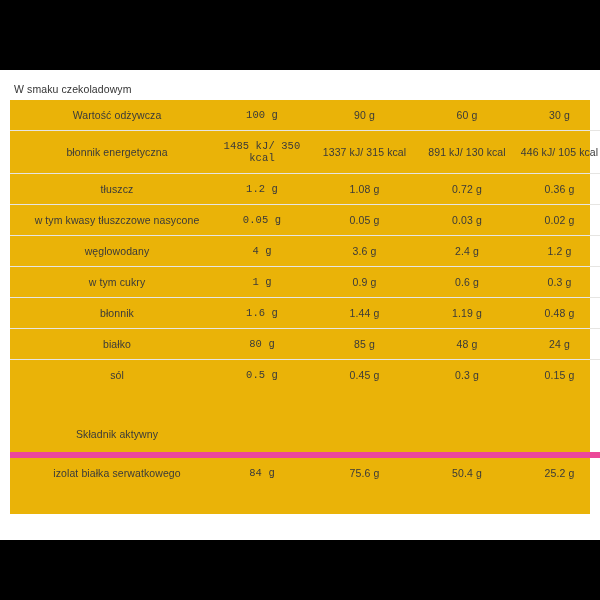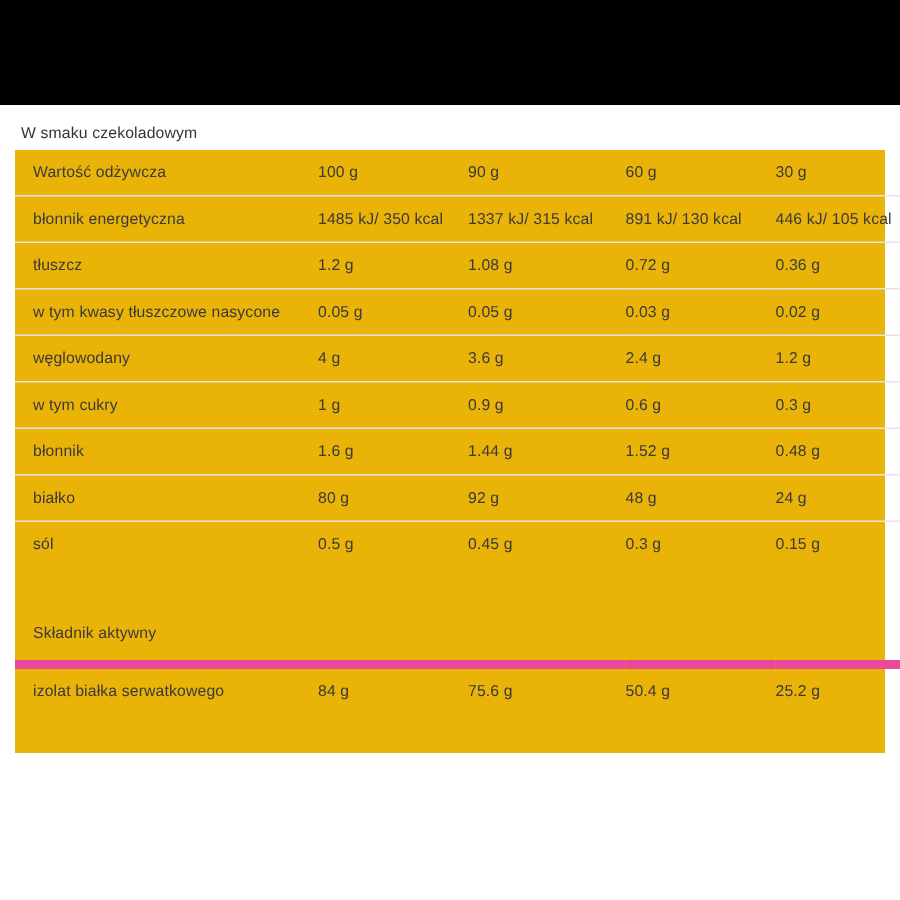--- a/index.html
+++ b/index.html
@@ -11,23 +11,24 @@
     overflow: hidden;
   }
   body {
     font-family: "Liberation Sans", sans-serif;
   }
   .page {
     position: absolute;
     left: 0;
     top: 70px;
     width: 600px;
-    height: 530px;
+    height: 470px;
     background: #ffffff;
     box-sizing: border-box;
+    text-align: center;
   }
   .caption {
     position: absolute;
     left: 14px;
     top: 13px;
     font-size: 10.5px;
     color: #333333;
     letter-spacing: 0.1px;
   }
   .table-wrap {
@@ -48,21 +49,21 @@
     color: #3a3a3a;
     padding: 9px 0 9px 0;
     border-bottom: 1px solid #e6e5e2;
     vertical-align: middle;
     letter-spacing: 0.1px;
   }
   tr.no-border td {
     border-bottom: none;
   }
   td.c0 { width: 190px; padding-left: 12px; }
-  td.c1 { width: 100px; }
+  td.c1 { width: 100px; font-family: Liberation Mono, monospace; }
   td.c2 { width: 105px; }
   td.c3 { width: 100px; }
   td.c4 { width: 85px; }
   .spacer-row td {
     height: 26px;
     padding: 0;
     border-bottom: none;
   }
   .section-row td {
     padding-top: 12px;
@@ -125,28 +126,28 @@
           <td class="c1">1 g</td>
           <td class="c2">0.9 g</td>
           <td class="c3">0.6 g</td>
           <td class="c4">0.3 g</td>
         </tr>
 
         <tr>
           <td class="c0">błonnik</td>
           <td class="c1">1.6 g</td>
           <td class="c2">1.44 g</td>
-          <td class="c3">1.52 g</td>
+          <td class="c3">1.19 g</td>
           <td class="c4">0.48 g</td>
         </tr>
 
         <tr>
           <td class="c0">białko</td>
           <td class="c1">80 g</td>
-          <td class="c2">92 g</td>
+          <td class="c2">85 g</td>
           <td class="c3">48 g</td>
           <td class="c4">24 g</td>
         </tr>
 
         <tr class="no-border">
           <td class="c0">sól</td>
           <td class="c1">0.5 g</td>
           <td class="c2">0.45 g</td>
           <td class="c3">0.3 g</td>
           <td class="c4">0.15 g</td>

